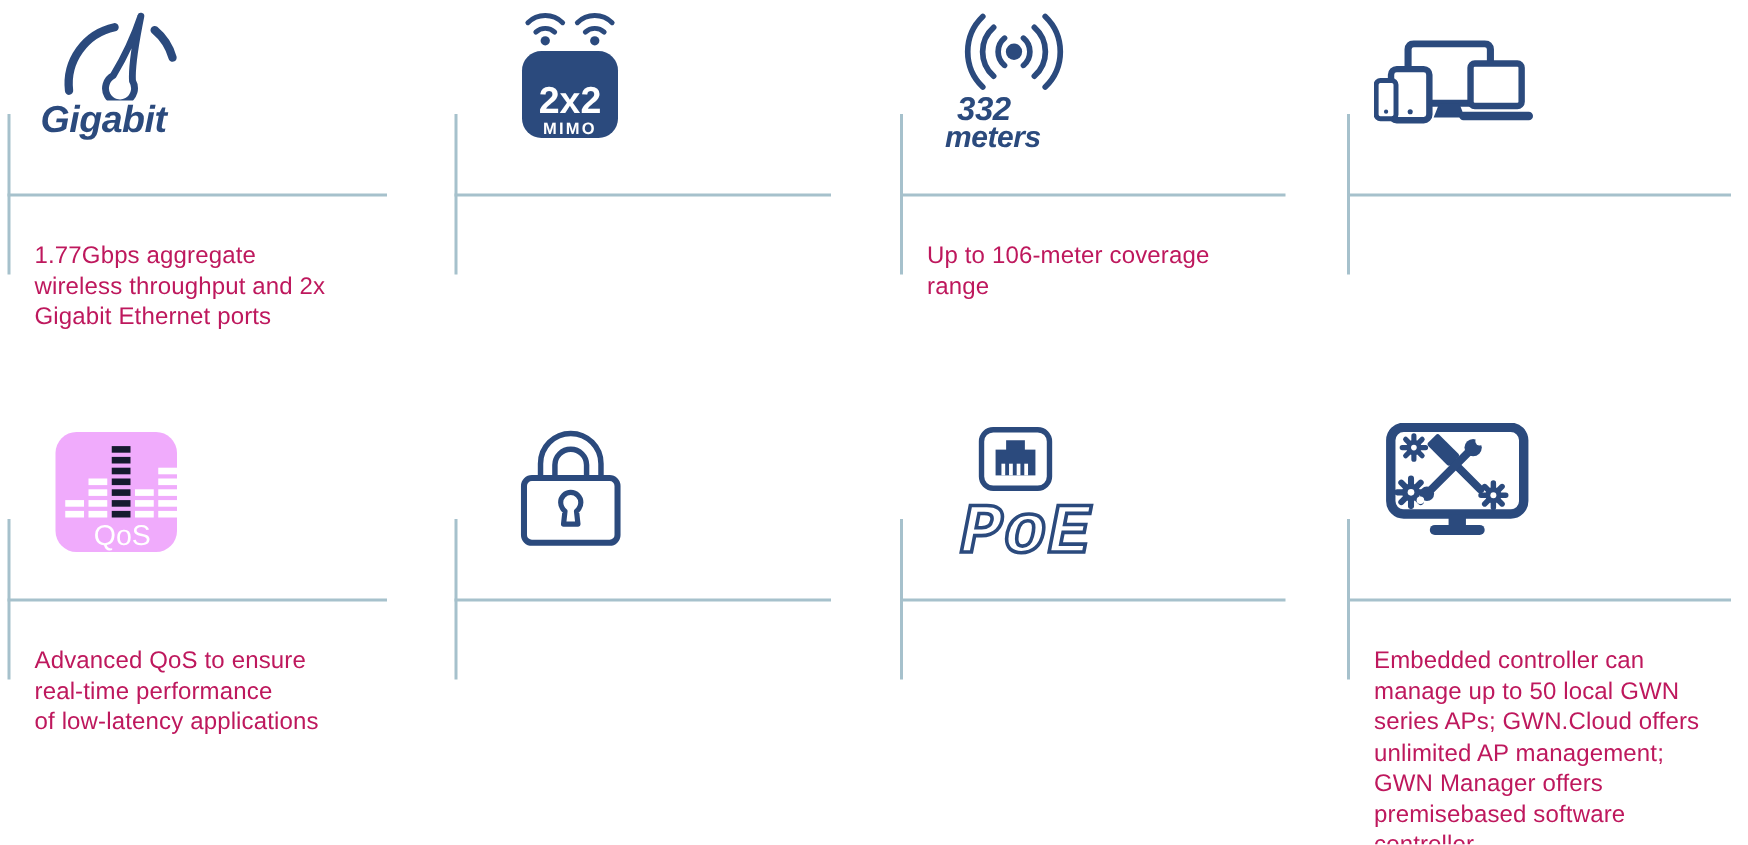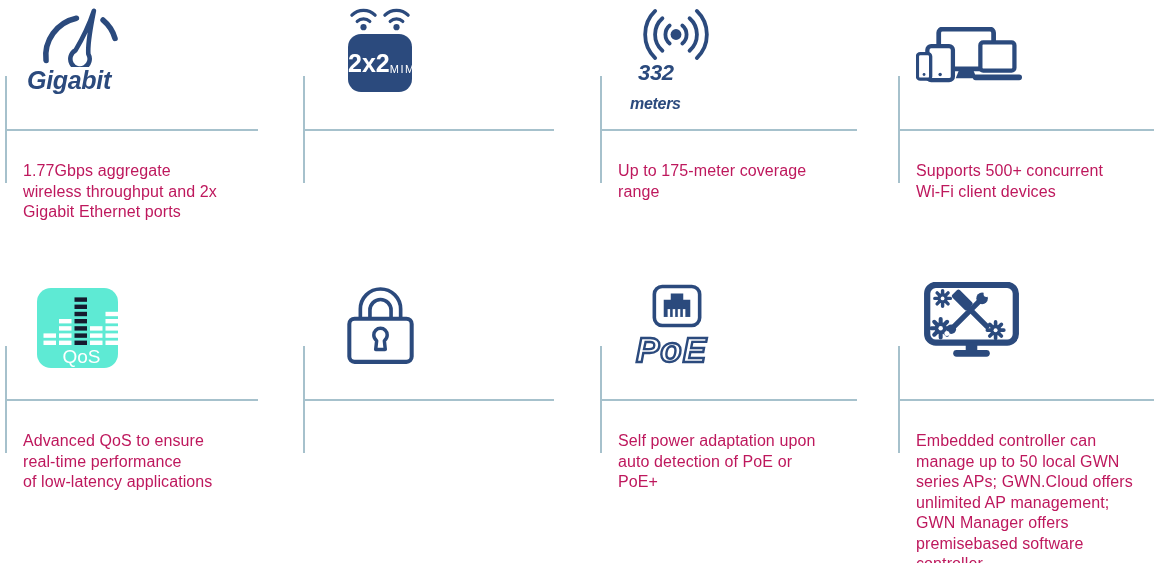--- a/index.html
+++ b/index.html
@@ -21,43 +21,43 @@
     font-style:italic;font-weight:bold;letter-spacing:-0.3px;
   }
   
   .gauge-svg{position:absolute;left:30px;top:8px;}
   .gigabit-label{left:22px;top:66px;width:100px;font-size:25px;}
   
   .mimo-wrap{position:absolute;left:45px;top:6px;width:64px;text-align:center;}
   .wifi-row{display:flex;justify-content:center;gap:4px;margin-bottom:2px;}
   .mimo-badge{
     width:64px;height:58px;background:#2b4a7d;border-radius:13px;
-    color:#fff;display:flex;flex-direction:row;align-items:center;justify-content:space-between;
+    color:#fff;display:flex;flex-direction:column;align-items:center;justify-content:flex-end;
   }
   .mimo-2x2{font-size:25px;font-weight:bold;line-height:1;}
-  .mimo-sub{font-size:11px;font-weight:normal;letter-spacing:1.5px;margin-top:11px;}
+  .mimo-sub{font-size:11px;font-weight:bold;letter-spacing:1.5px;margin-top:0;}
   
   .coverage-svg{position:absolute;left:38px;top:8px;}
   .range-175{left:38px;top:62px;width:76px;font-size:22px;line-height:1;}
-  .range-meters{left:30px;top:82px;width:92px;font-size:16px;line-height:1;margin-top:14px;}
+  .range-meters{left:30px;top:82px;width:92px;font-size:20px;line-height:1;}
   
   .devices-svg{position:absolute;left:18px;top:27px;}
   
   .qos-badge{
     position:absolute;left:32px;top:18px;width:81px;height:80px;
-    background:#5eead4;border-radius:14px;
+    background:#f0abfc;border-radius:14px;
   }
   
   .lock-svg{position:absolute;left:42px;top:11px;}
   
   .poe-svg{position:absolute;left:52px;top:14px;}
   .poe-label{
-    position:absolute;left:36px;top:60px;width:96px;
-    font-size:35px;font-style:italic;font-weight:bold;letter-spacing:1px;
-    color:#2b4a7d;-webkit-text-fill-color:#ffffff;-webkit-text-stroke:2.4px #2b4a7d;
+    position:absolute;left:36px;top:60px;width:96px;text-align:center;
+    font-size:47px;font-style:italic;font-weight:bold;letter-spacing:1px;
+    color:#2b4a7d;font-family:Liberation Mono, monospace;-webkit-text-fill-color:#ffffff;-webkit-text-stroke:2.4px #2b4a7d;
   }
   
   .controller-svg{position:absolute;left:25px;top:12px;}
 </style>
 </head>
 <body>
 
 <div class="board">
 
   <div class="cell" style="left:5px;top:0;width:253px;">
@@ -104,39 +104,37 @@
       <path d="M27,11 A24,24 0 0 0 27,47" fill="none" stroke="#2b4a7d" stroke-width="4.2" stroke-linecap="round"></path>
       <path d="M19,3  A36,36 0 0 0 19,55" fill="none" stroke="#2b4a7d" stroke-width="4.2" stroke-linecap="round"></path>
       <path d="M49,19 A13,13 0 0 1 49,39" fill="none" stroke="#2b4a7d" stroke-width="4.2" stroke-linecap="round"></path>
       <path d="M57,11 A24,24 0 0 1 57,47" fill="none" stroke="#2b4a7d" stroke-width="4.2" stroke-linecap="round"></path>
       <path d="M65,3  A36,36 0 0 1 65,55" fill="none" stroke="#2b4a7d" stroke-width="4.2" stroke-linecap="round"></path>
     </svg>
     <div class="icon-label range-175">332</div>
     <div class="icon-label range-meters">meters</div>
     <div class="vline"></div>
     <div class="hline"></div>
-    <p class="desc">Up to 175-meter coverage
+    <p class="desc">Up to 106-meter coverage
 range</p>
   </div>
 
   <div class="cell" style="left:898px;top:0;width:256px;">
     <svg class="devices-svg" width="106" height="59" viewBox="0 0 112 62">
       <rect x="24" y="2" width="58" height="42" rx="4" fill="#ffffff" stroke="#2b4a7d" stroke-width="5"></rect>
       <path d="M46,44 h14 l4,10 h-22 z" fill="#2b4a7d"></path>
       <rect x="68" y="16" width="36" height="30" rx="3" fill="#ffffff" stroke="#2b4a7d" stroke-width="4.5"></rect>
       <rect x="60" y="50" width="52" height="6" rx="3" fill="#2b4a7d"></rect>
       <rect x="12" y="20" width="27" height="36" rx="4" fill="#ffffff" stroke="#2b4a7d" stroke-width="4.5"></rect>
       <circle cx="25.5" cy="50" r="1.8" fill="#2b4a7d"></circle>
       <rect x="1.5" y="28" width="14" height="27" rx="3" fill="#ffffff" stroke="#2b4a7d" stroke-width="3.5"></rect>
       <circle cx="8.5" cy="50" r="1.5" fill="#2b4a7d"></circle>
     </svg>
     <div class="vline"></div>
     <div class="hline"></div>
-    <p class="desc">Supports 500+ concurrent
-Wi-Fi client devices</p>
   </div>
 
   <div class="cell r2" style="left:5px;top:270px;width:253px;">
     <div class="qos-badge">
       <svg width="89" height="80" viewBox="0 0 89 80">
         <g fill="#ffffff">
           <rect x="6.5" y="45.4" width="12.5" height="4.4"></rect>
             <rect x="6.5" y="52.6" width="12.5" height="4.4"></rect>
           <rect x="22" y="31" width="12.5" height="4.4"></rect>
             <rect x="22" y="38.2" width="12.5" height="4.4"></rect>
@@ -189,23 +187,20 @@
       <g fill="#ffffff">
         <rect x="20" y="32" width="3.2" height="10"></rect>
         <rect x="26.5" y="32" width="3.2" height="10"></rect>
         <rect x="33" y="32" width="3.2" height="10"></rect>
         <rect x="39.5" y="32" width="3.2" height="10"></rect>
       </g>
     </svg>
     <div class="poe-label">PoE</div>
     <div class="vline"></div>
     <div class="hline"></div>
-    <p class="desc">Self power adaptation upon
-auto detection of PoE or
-PoE+</p>
   </div>
 
   <div class="cell r2" style="left:898px;top:270px;width:256px;">
     <svg class="controller-svg" width="97" height="79" viewBox="0 0 100 82">
       <defs>
         <g id="gear">
           <path d="M0,-9.5 V9.5 M-9.5,0 H9.5 M-6.7,-6.7 L6.7,6.7 M-6.7,6.7 L6.7,-6.7" stroke="#2b4a7d" stroke-width="4.2" stroke-linecap="round"></path>
           <circle r="6.2" fill="#2b4a7d"></circle>
           <circle r="2.3" fill="#ffffff"></circle>
         </g>

